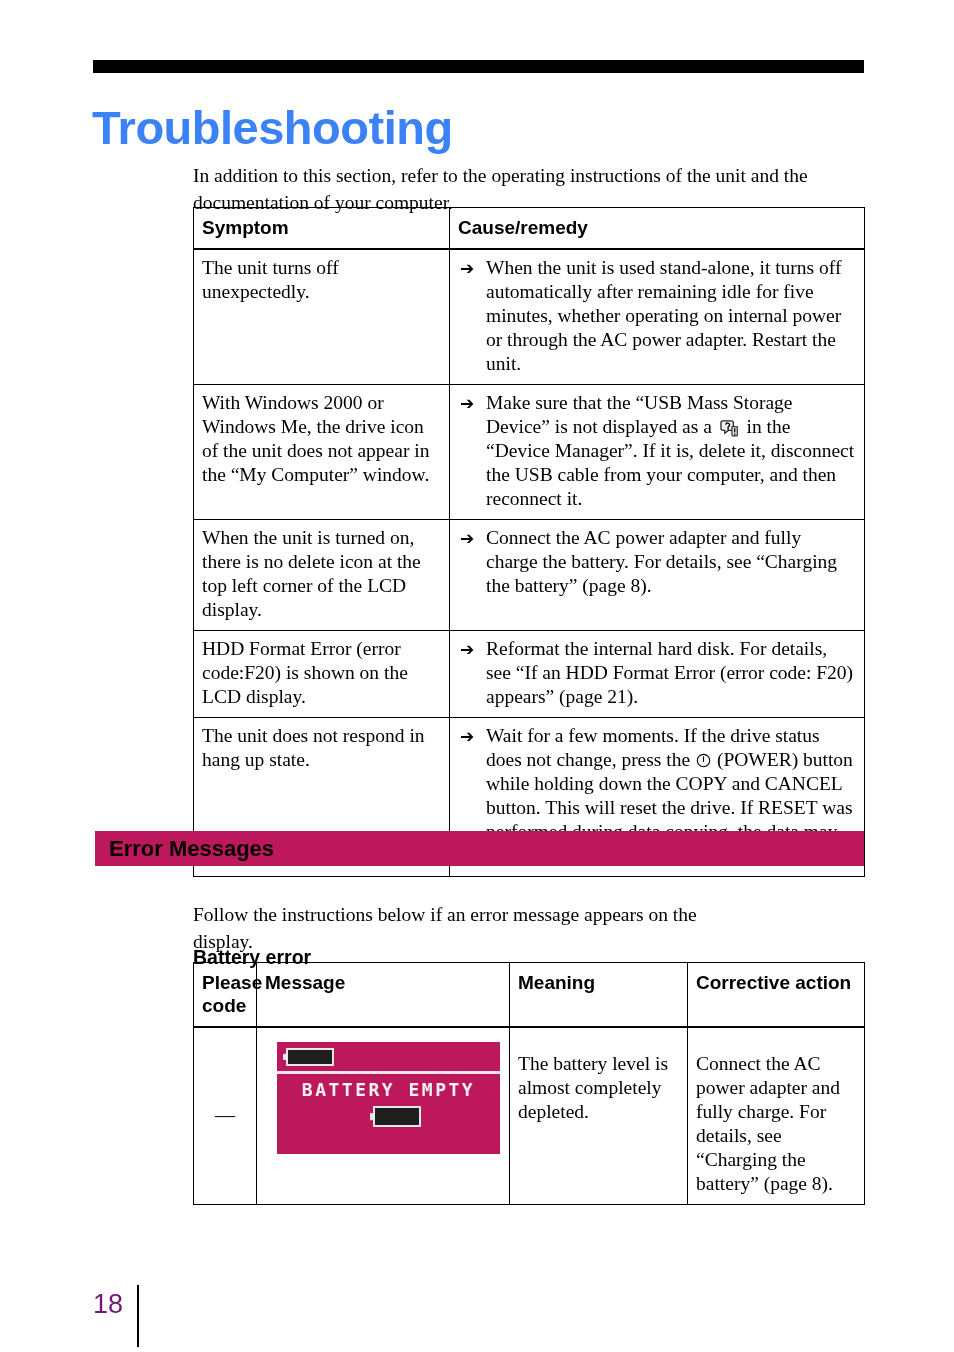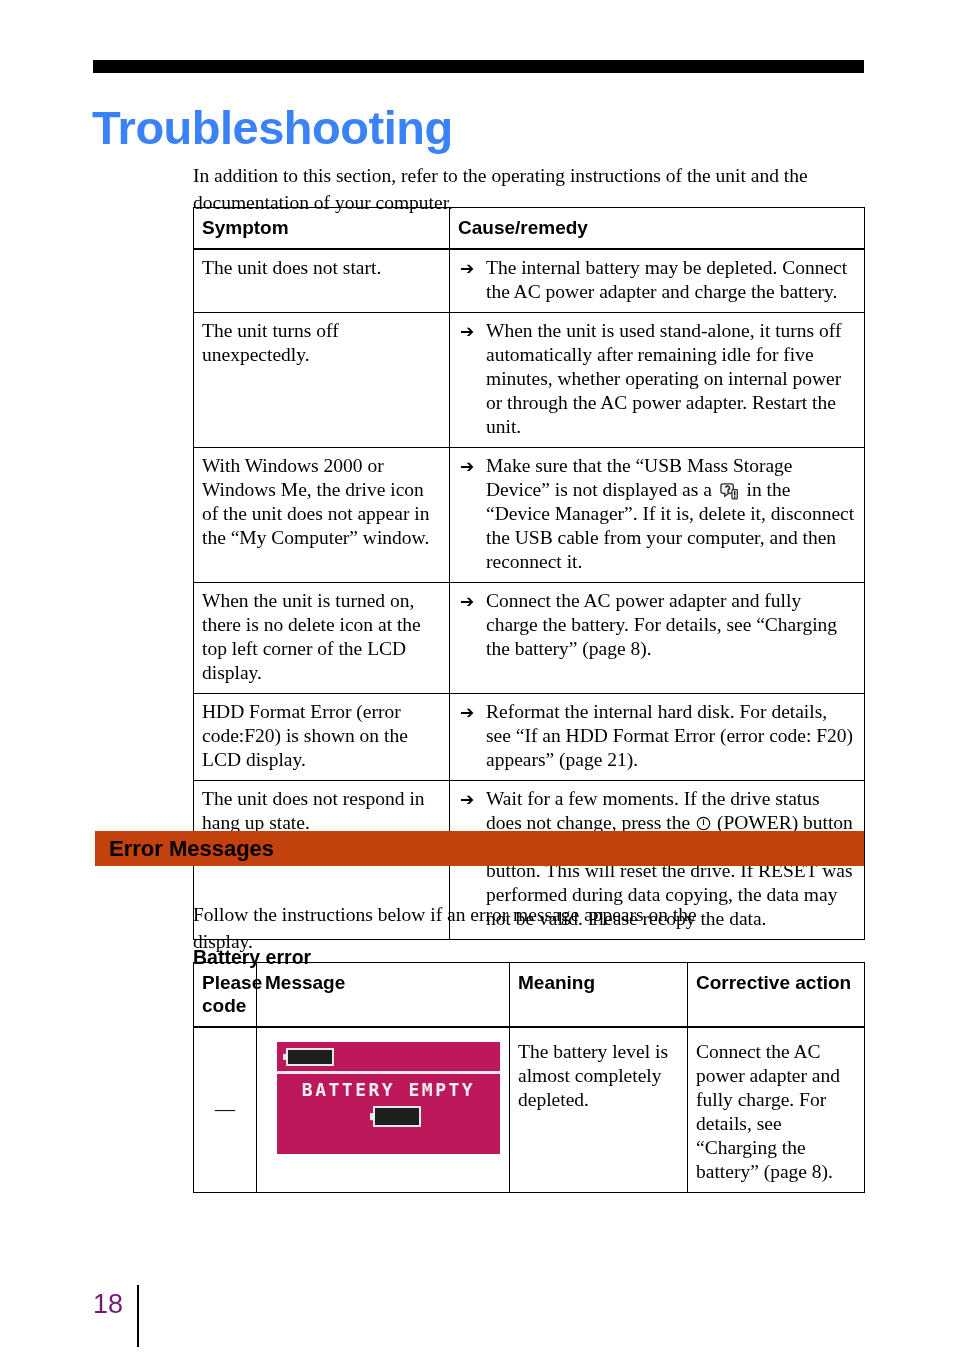--- a/index.html
+++ b/index.html
@@ -114,21 +114,21 @@
     margin: 0 1px;
   }
 
   
   .section-bar {
     position: absolute;
     left: 95px;
     top: 831px;
     width: 769px;
     height: 35px;
-    background: #c2410c;
+    background: #be185d;
   }
   .section-bar-label {
     position: absolute;
     left: 14px;
     top: 5px;
     font-family: "Liberation Sans", sans-serif;
     font-weight: bold;
     font-size: 22px;
     line-height: 26px;
     color: #000000;
@@ -168,21 +168,21 @@
   #battery-table td.code-cell {
     text-align: center;
     vertical-align: middle;
     font-size: 20px;
   }
   #battery-table td.msg-cell {
     padding: 14px 8px 14px 8px;
   }
   #battery-table td.mean-cell,
   #battery-table td.action-cell {
-    padding-top: 12px;
+    padding-top: 24px;
   }
 
   
   .lcd {
     position: relative;
     width: 223px;
     height: 112px;
     background: #be185d;
     margin: 0 auto 0 12px;
     box-sizing: border-box;
@@ -270,27 +270,20 @@
     <col class="col-cause">
   </colgroup>
   <thead>
     <tr>
       <th>Symptom</th>
       <th>Cause/remedy</th>
     </tr>
   </thead>
   <tbody>
 
-    <tr>
-      <td>The unit does not start.</td>
-      <td class="cause-cell">
-        <span class="arrow-glyph">➔</span>
-        <span>The internal battery may be depleted. Connect the AC power adapter and charge the battery.</span>
-      </td>
-    </tr>
 
     <tr>
       <td>The unit turns off unexpectedly.</td>
       <td class="cause-cell">
         <span class="arrow-glyph">➔</span>
         <span>When the unit is used stand-alone, it turns off automatically after remaining idle for five minutes, whether operating on internal power or through the AC power adapter. Restart the unit.</span>
       </td>
     </tr>
 
     <tr>

